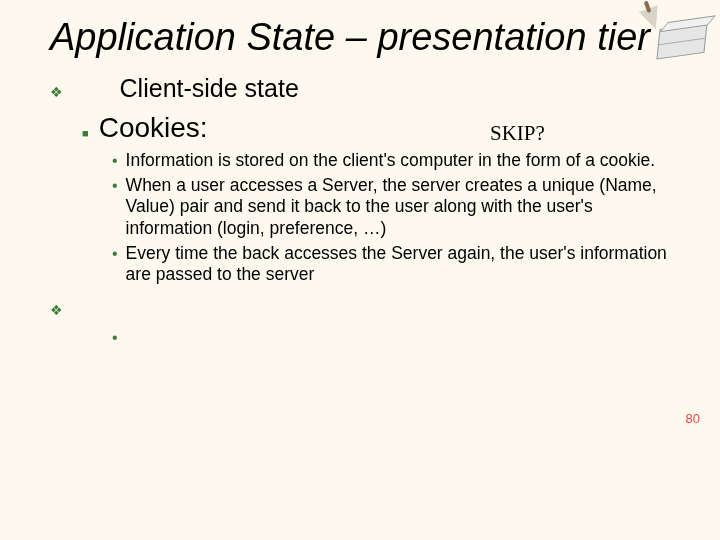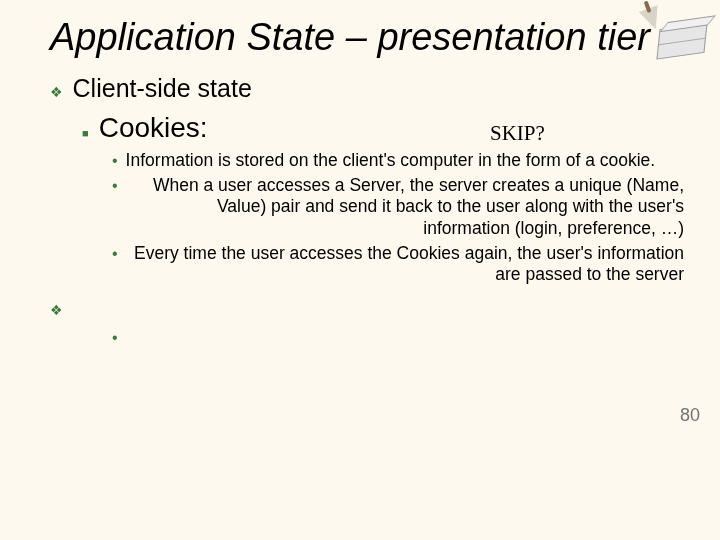--- a/index.html
+++ b/index.html
@@ -44,20 +44,21 @@
   }
   .diamond {
     color: #3a7a3a;
     font-size: 14px;
     margin-right: 10px;
     line-height: 28px;
   }
   .l1text {
     font-size: 25px;
     color: #000;
+    margin-left: 47px;
   }
   .level2 {
     margin: 6px 0 6px 32px;
   }
   .level2 .row {
     display: flex;
     align-items: baseline;
   }
   .square {
     color: #3a7a3a;
@@ -80,29 +81,28 @@
   .dot {
     color: #3a7a3a;
     font-size: 16px;
     margin-right: 8px;
     line-height: 20px;
   }
   .l3text {
     font-size: 17.5px;
     color: #000;
     line-height: 1.22;
-    text-align: right;
   }
   ul { list-style: none; padding: 0; margin: 0; }
   .pagenum {
     position: absolute;
     right: 20px;
     bottom: 14px;
-    color: #737373;
-    font-size: 18px;
+    color: #ef4444;
+    font-size: 13px;
   }
   
   .decor {
     position: absolute;
     top: 6px;
     right: 10px;
     width: 74px;
     height: 60px;
   }
   .brick {
@@ -183,21 +183,21 @@
     <li>
       <span class="dot">•</span>
       <span class="l3text">Information is stored on the client's computer in the form of a cookie.</span>
     </li>
     <li>
       <span class="dot">•</span>
       <span class="l3text">When a user accesses a Server, the server creates a unique (Name, Value) pair and send it back to the user along with the user's information (login, preference, …)</span>
     </li>
     <li>
       <span class="dot">•</span>
-      <span class="l3text">Every time the user accesses the Cookies again, the user's information are passed to the server</span>
+      <span class="l3text">Every time the back accesses the Server again, the user's information are passed to the server</span>
     </li>
   </ul>
 
   <div class="level1" style="margin-top:10px">
     <div class="row">
       <span class="diamond">❖</span>
     </div>
   </div>
 
   <ul class="level3">

